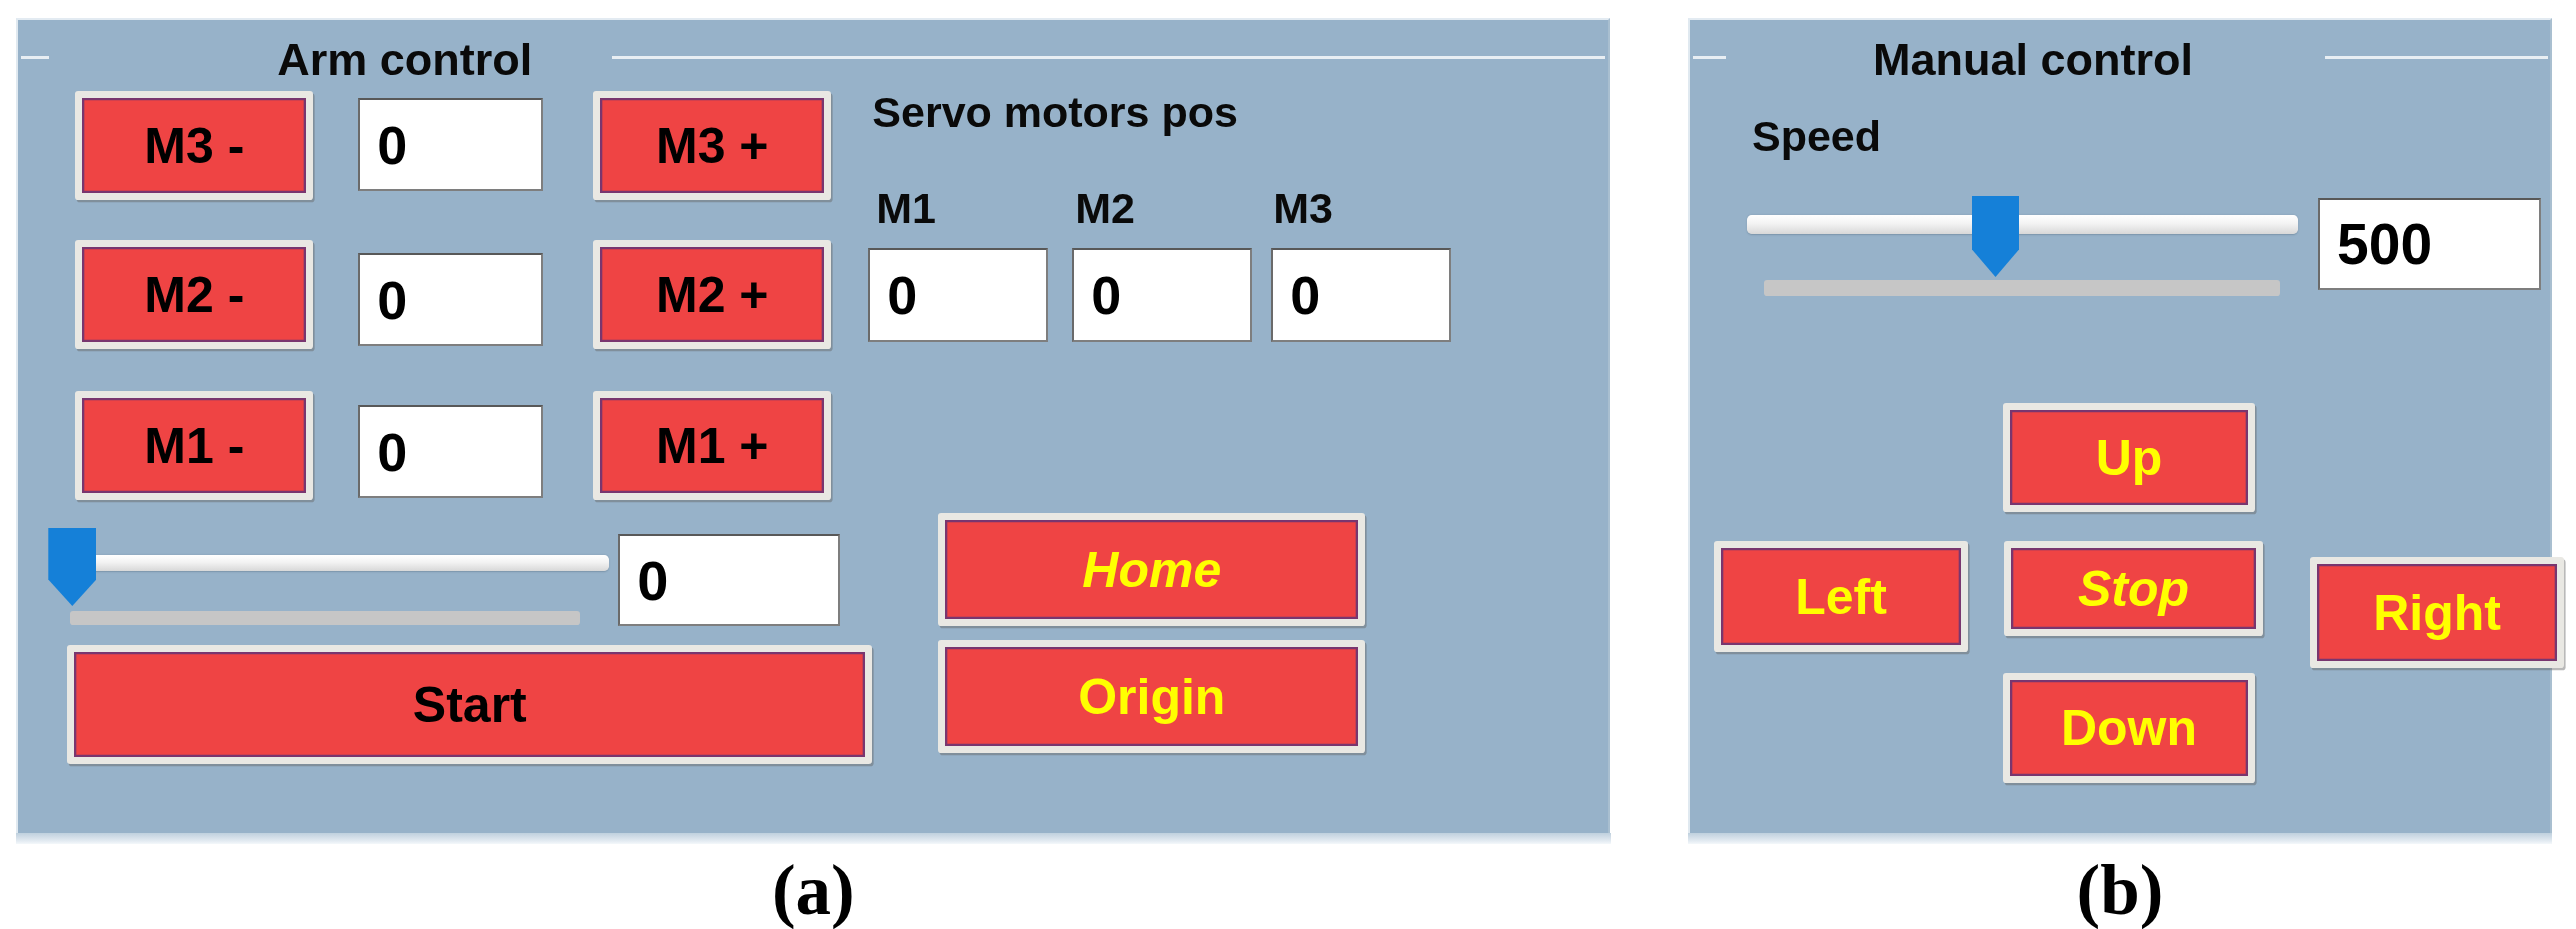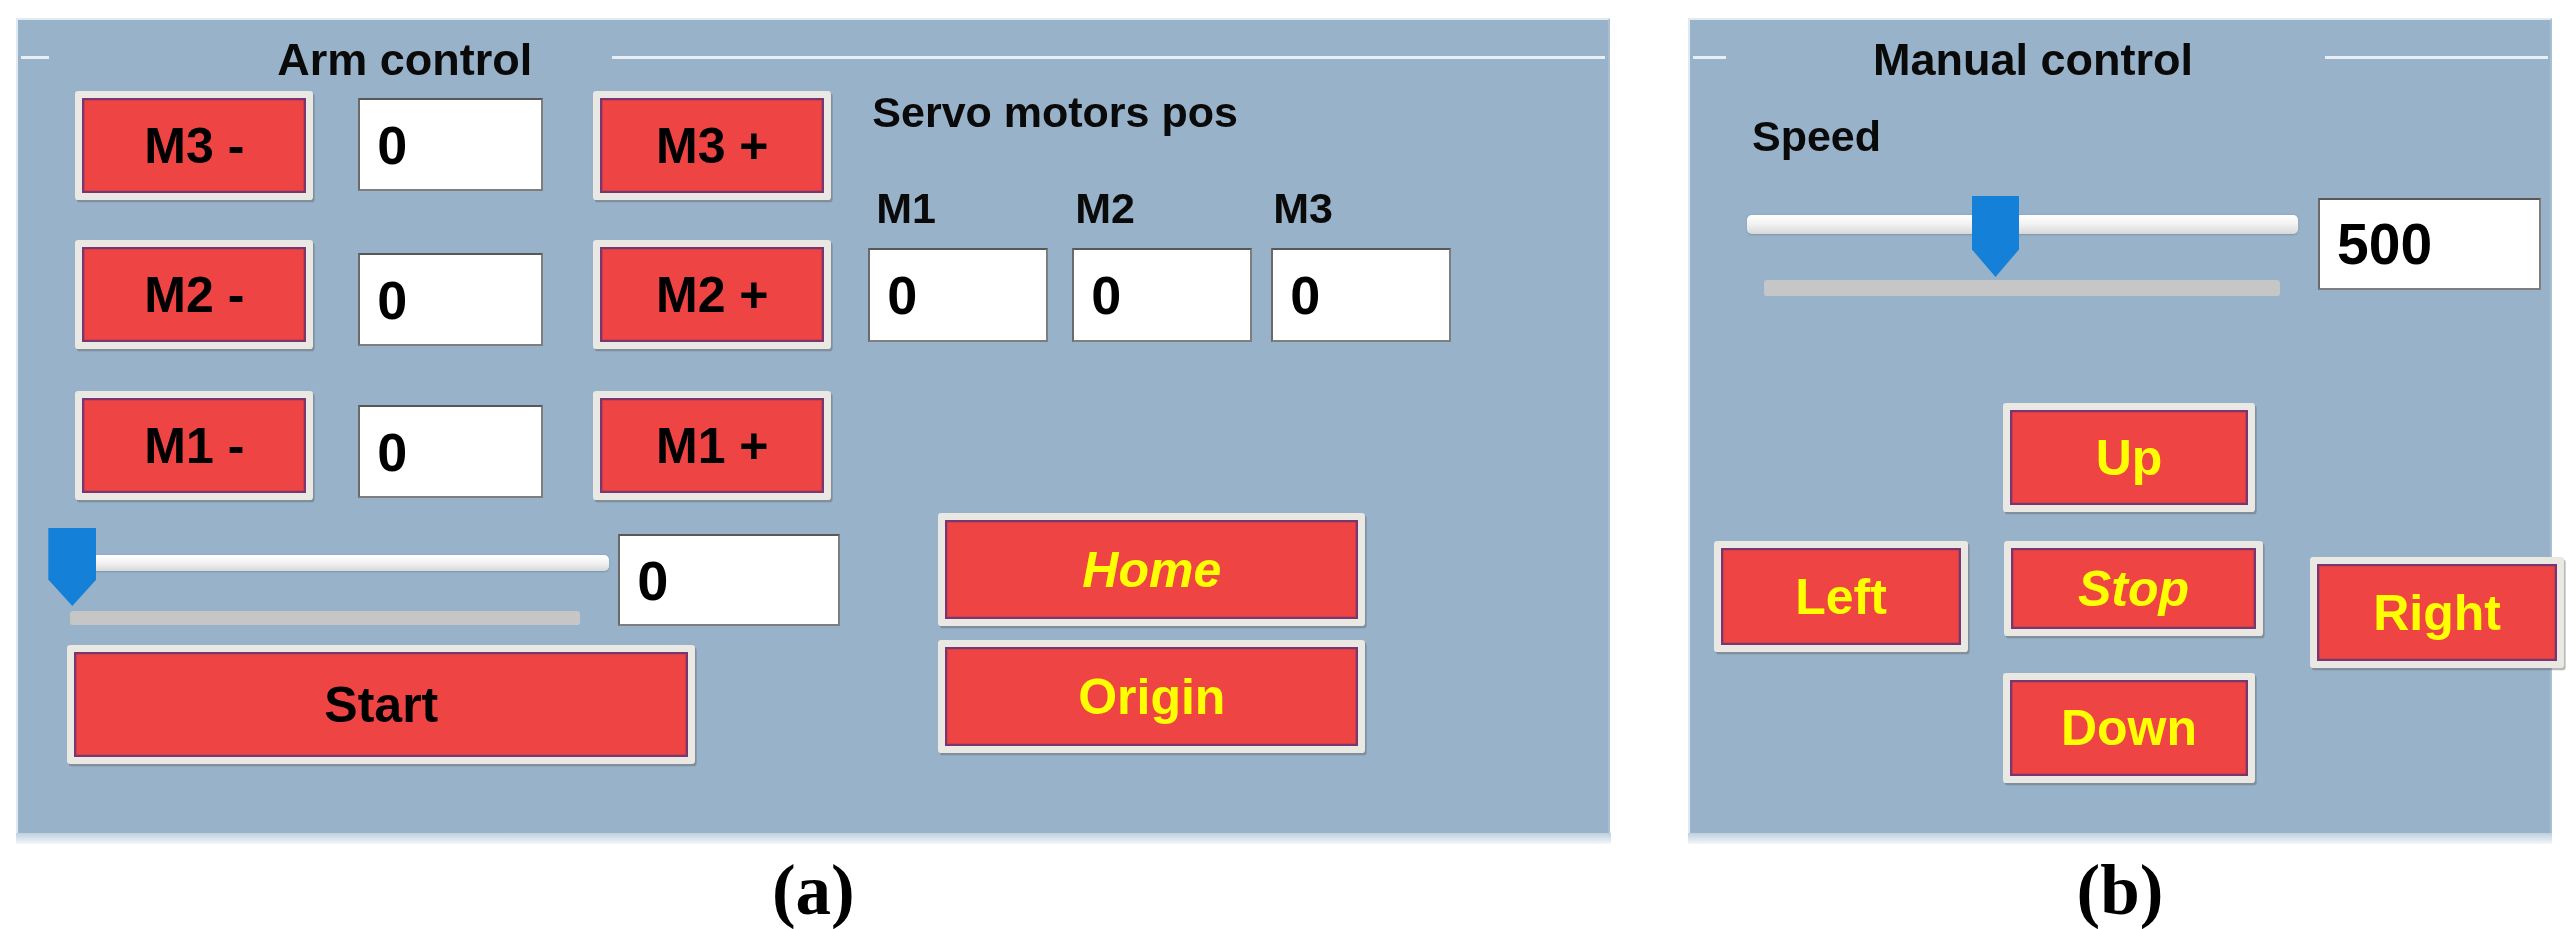--- a/index.html
+++ b/index.html
@@ -67,21 +67,21 @@
   }
   .graybar{position:absolute;background:#C6C6C6;border-radius:3.1px;}
   .thumb{
     position:absolute;background:#1580D8;
     clip-path:polygon(0 0,100% 0,100% 66%,50% 100%,0 66%);
   }
   #trackA{left:60px;top:535px;width:531px;height:16.3px;}
   #graybarA{left:52px;top:591px;width:510px;height:14px;}
   #thumbA{left:30px;top:508px;width:48px;height:78px;}
   #sliderValA{left:600px;top:514px;width:222px;height:92px;font-size:56px;}
-  #startBtn{left:49px;top:625px;width:628px;height:119px;}
+  #startBtn{left:49px;top:625px;width:805px;height:119px;}
   #homeBtn{left:920px;top:493px;width:427px;height:113px;font-style:italic;}
   #originBtn{left:920px;top:620px;width:427px;height:113px;}
   
   #speedLabel{left:62px;top:92px;}
   #trackB{left:57px;top:195px;width:551px;height:18.6px;}
   #graybarB{left:74px;top:260px;width:516px;height:15.5px;}
   #thumbB{left:282px;top:176px;width:47px;height:81px;}
   #speedVal{left:628px;top:178px;width:223px;height:92px;font-size:57px;}
   #upBtn{left:313px;top:383px;width:252px;height:109px;}
   #leftBtn{left:24px;top:521px;width:254px;height:111px;}

